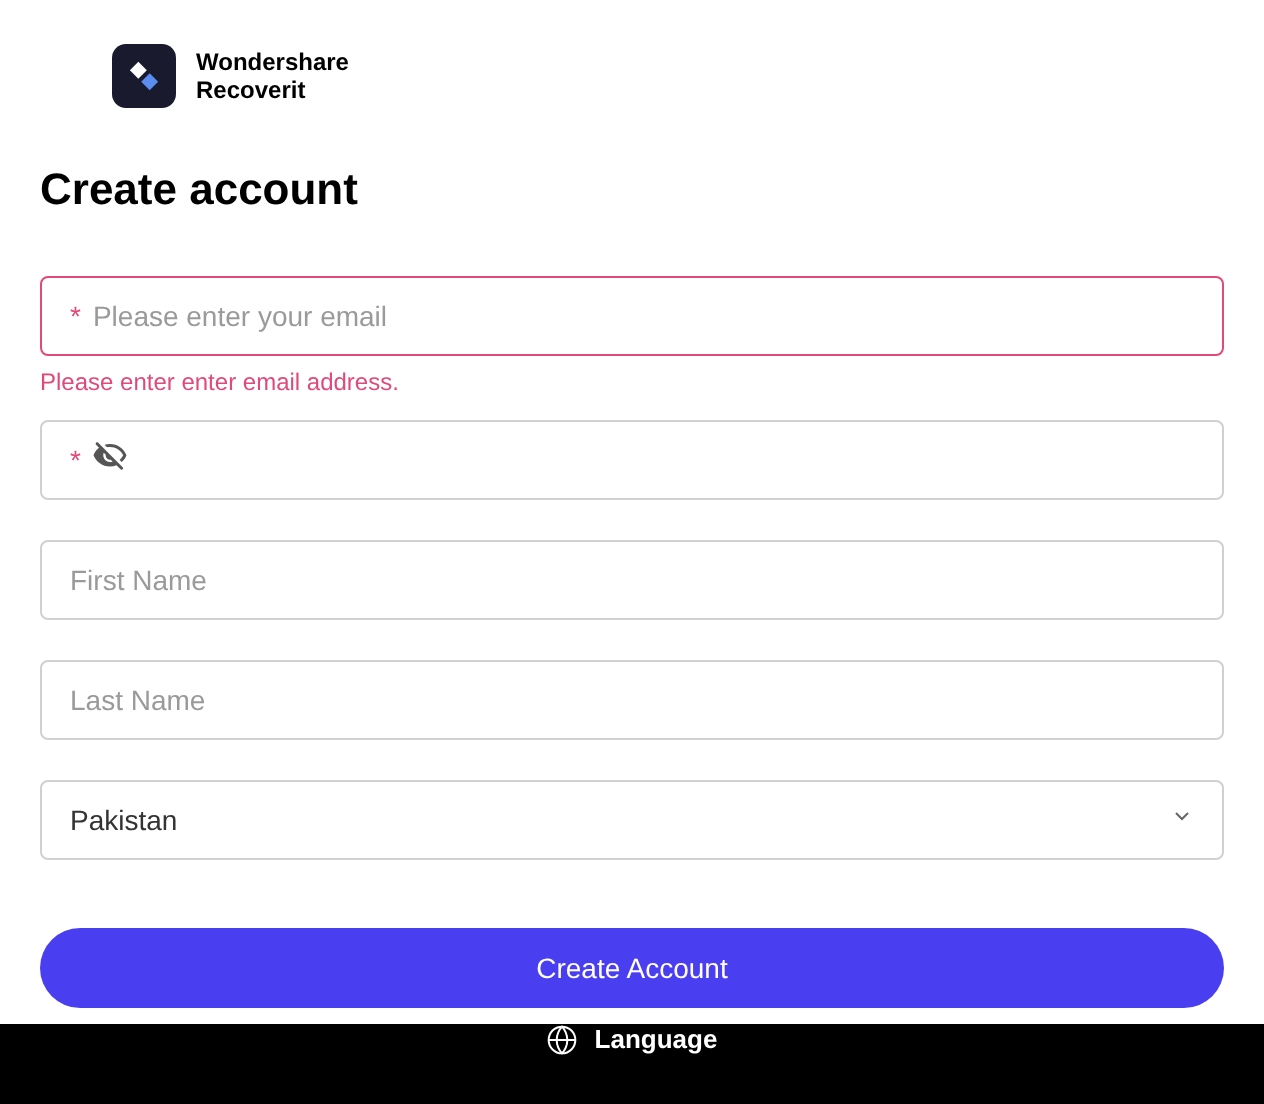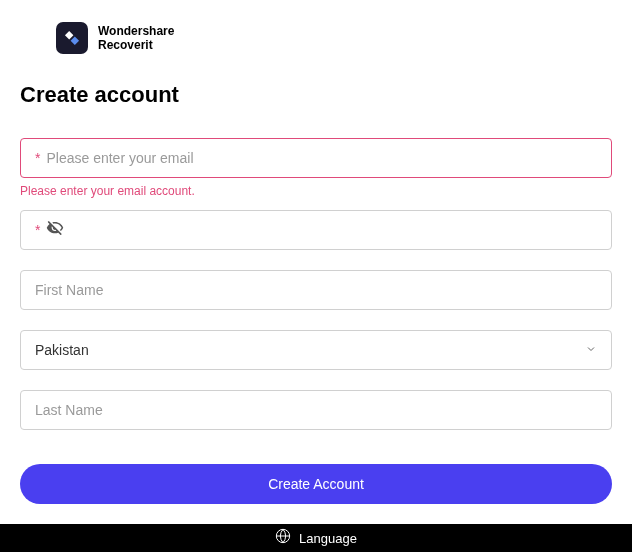--- a/index.html
+++ b/index.html
@@ -21,21 +21,21 @@
     .eye-icon { cursor: pointer; }
     .select-field { position: relative; }
     .select-display { display: flex; align-items: center; justify-content: space-between; border: 1px solid #d0d0d0; border-radius: 4px; height: 40px; padding: 0 14px; cursor: pointer; }
     .select-value { font-size: 14px; color: #333; }
     .chevron { color: #666; }
     .actions { margin-top: 34px; }
     .create-btn { width: 100%; height: 40px; background: #4a3ff0; color: #fff; border: none; border-radius: 20px; font-size: 14px; font-weight: 400; cursor: pointer; }
     .login-link-row { text-align: center; margin-top: 18px; }
     .login-link-row span { font-size: 14px; color: #4a3ff0; }
     .login-link { color: #4a3ff0; text-decoration: none; cursor: pointer; }
-    .footer { position: absolute; bottom: 0; left: 0; right: 0; height: 28px; background: #000; display: flex; align-items: center; justify-content: center; gap: 8px; }
+    .footer { position: absolute; bottom: 0; left: 0; right: 0; height: 40px; background: #000; display: flex; align-items: flex-start; justify-content: center; gap: 8px; font-weight: bold; }
     .footer-text { color: #fff; font-size: 13px; }
     .globe { color: #fff; }
   </style>
 </head>
 <body>
 
 <div class="header">
   <div class="logo-wrap">
     <div class="logo-mark">
       <svg width="20" height="20" viewBox="0 0 20 20">
@@ -54,53 +54,53 @@
 
 <div class="content">
   <h1 class="page-title">Create account</h1>
 
   <div class="field error-field">
     <div class="input-wrap error">
       <span class="req">*</span>
       <input class="input" type="text" placeholder="Please enter your email" style="">
     </div>
   </div>
-  <div class="error-msg">Please enter your email account.</div>
+  <div class="error-msg">Please enter enter email address.</div>
 
   <div class="field">
     <div class="input-wrap">
       <span class="req">*</span>
       <span class="eye-icon">
         <svg width="18" height="18" viewBox="0 0 24 24" fill="#555">
             <path d="M12 6c3.79 0 7.17 2.13 8.82 5.5-.59 1.22-1.42 2.27-2.41 3.12l1.41 1.41c1.39-1.23 2.49-2.77 3.18-4.53C21.27 7.11 17 4 12 4c-1.27 0-2.49.2-3.64.57l1.65 1.65c.66-.14 1.32-.22 1.99-.22zM2.71 3.16c-.39.39-.39 1.03 0 1.41l1.97 1.97C3.06 7.83 1.77 9.53 1 11.5 2.73 15.89 7 19 12 19c1.52 0 2.97-.3 4.31-.82l2.72 2.72c.39.39 1.03.39 1.41 0 .39-.39.39-1.03 0-1.41L4.13 3.16c-.39-.39-1.03-.39-1.42 0zM12 16c-2.48 0-4.5-2.02-4.5-4.5 0-.59.12-1.16.32-1.68L9.17 11.17c-.02.11-.04.22-.04.33 0 1.66 1.34 3 3 3 .11 0 .22-.02.33-.05l1.35 1.35c-.52.21-1.09.33-1.68.33z"></path>
           </svg>
       </span>
     </div>
   </div>
 
   <div class="field">
     <div class="input-wrap">
       <input class="input" type="text" placeholder="First Name" style="">
     </div>
   </div>
 
+  <div class="field">
+    <div class="input-wrap">
+      <input class="input" type="text" placeholder="Last Name" style="">
+    </div>
+  </div>
+
   <div class="field select-field">
     <div class="select-display">
       <span class="select-value">Pakistan</span>
       <span class="chevron">
         <svg width="12" height="12" viewBox="0 0 24 24" fill="none" stroke="#666" stroke-width="2">
             <polyline points="6 9 12 15 18 9"></polyline>
           </svg>
       </span>
-    </div>
-  </div>
-
-  <div class="field">
-    <div class="input-wrap">
-      <input class="input" type="text" placeholder="Last Name" style="">
     </div>
   </div>
 
   <div class="actions">
     <button class="create-btn">Create Account</button>
     <div class="login-link-row">
       <span>Already have an account? </span><a class="login-link">Log in</a>
     </div>
   </div>
 </div>

